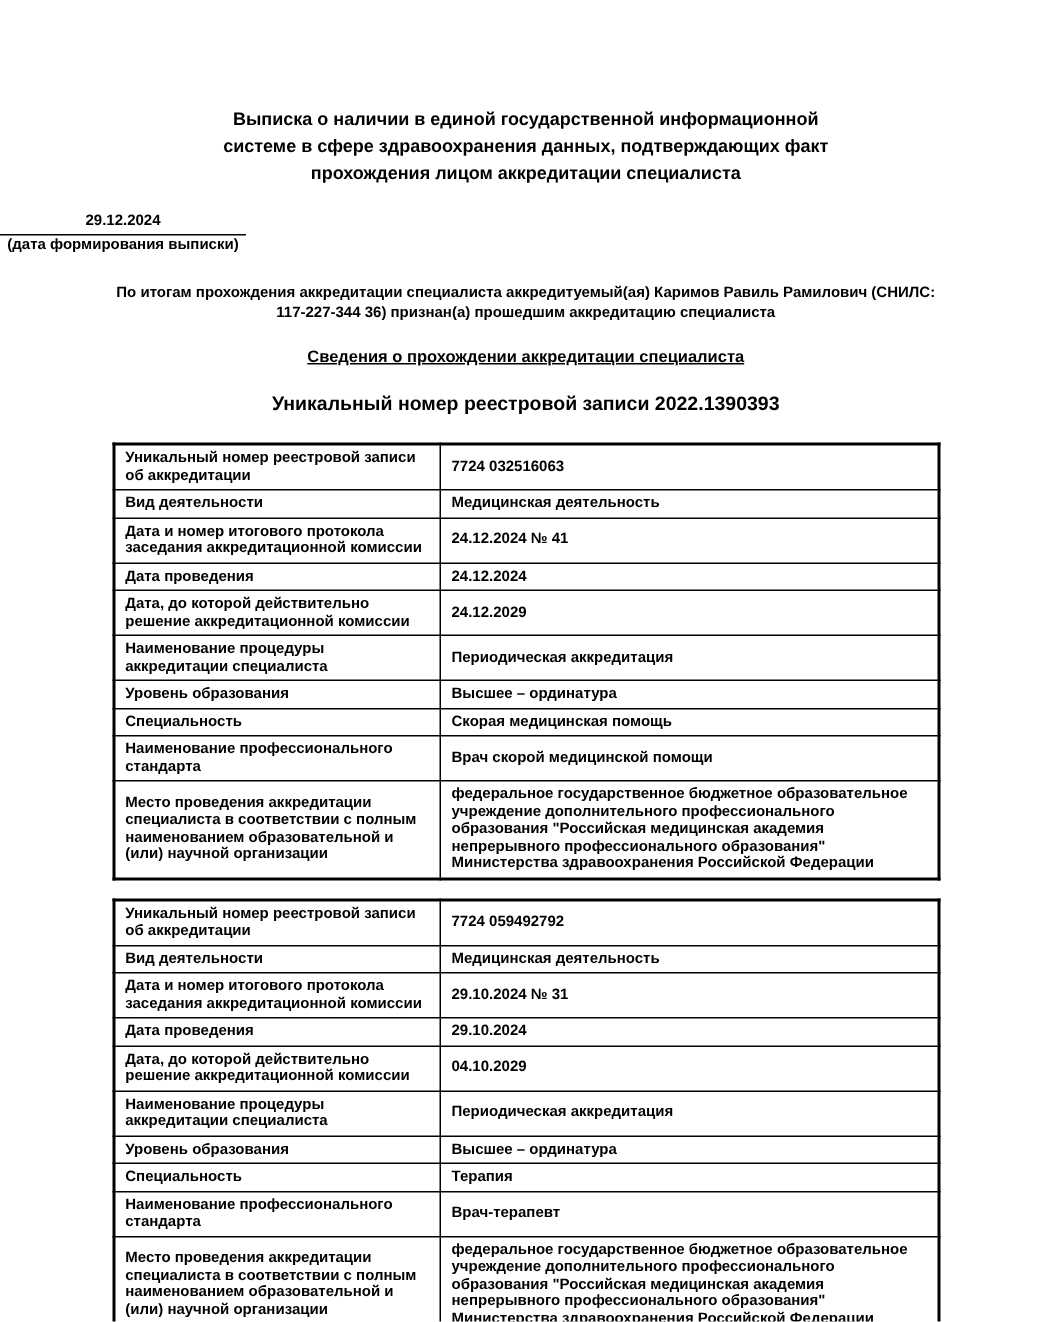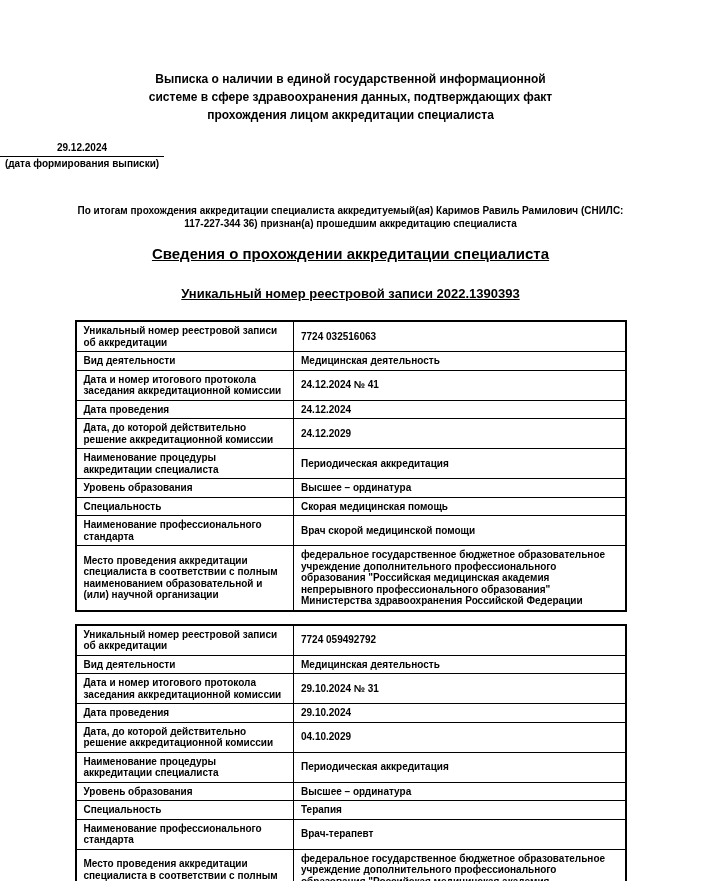--- a/index.html
+++ b/index.html
@@ -26,40 +26,39 @@
   .date-value {
     display: block;
     padding-bottom: 2px;
     border-bottom: 1.5px solid #000;
     line-height: 12px;
   }
   .date-caption { display: block; line-height: 13px; }
 
   .intro {
     width: 562px;
-    margin: 34px auto 0 auto;
+    margin: 19px auto 0 auto;
     text-align: center;
     font-size: 10px;
     line-height: 13px;
   }
 
   .section-heading {
     margin-top: 17px;
     text-align: center;
-    font-size: 15px;
+    font-size: 11px;
     text-decoration: underline;
     line-height: 13px;
   }
 
   .registry-number {
-    margin-top: 26px;
+    margin-top: 16px;
     text-align: center;
     font-size: 13px;
     line-height: 15px;
-    text-decoration: underline;
   }
 
   .doc-table {
     width: 550px;
     margin: 19px auto 0 auto;
     border-collapse: collapse;
     border: 2px solid #000;
     table-layout: fixed;
   }
   .doc-table.second { margin-top: 12px; }

